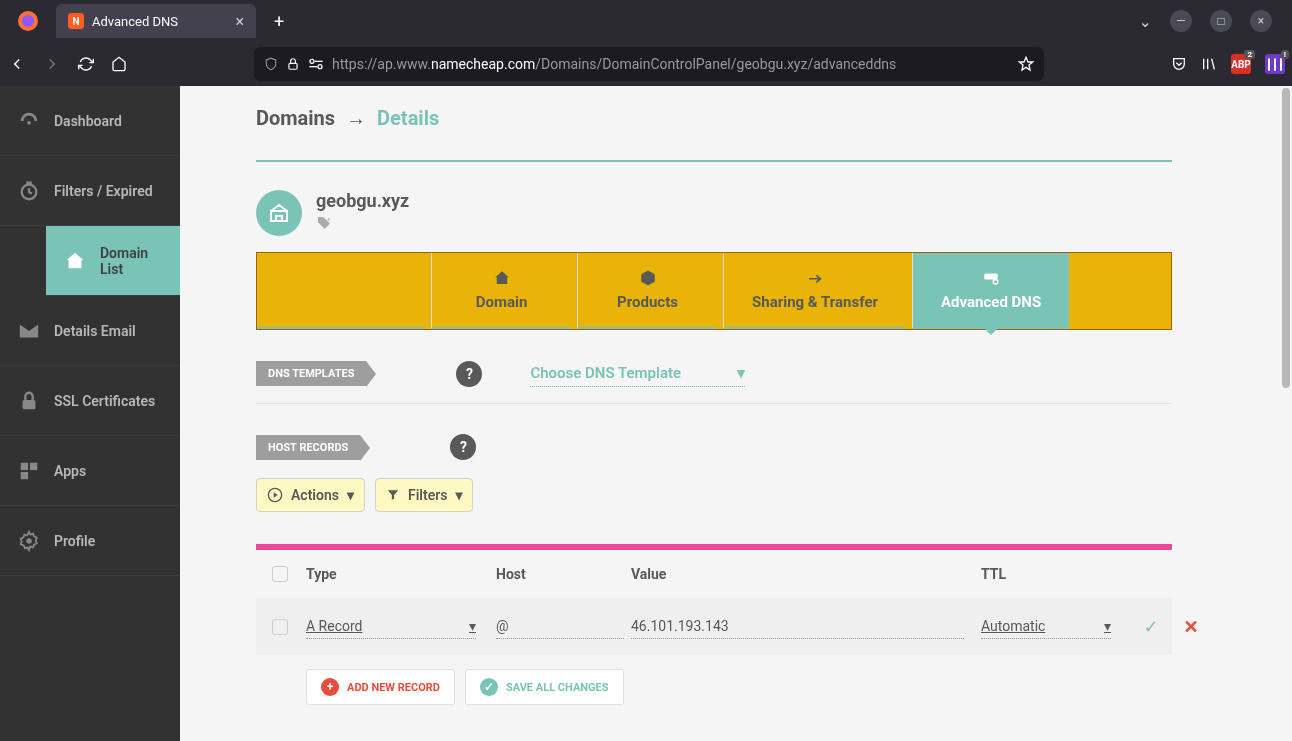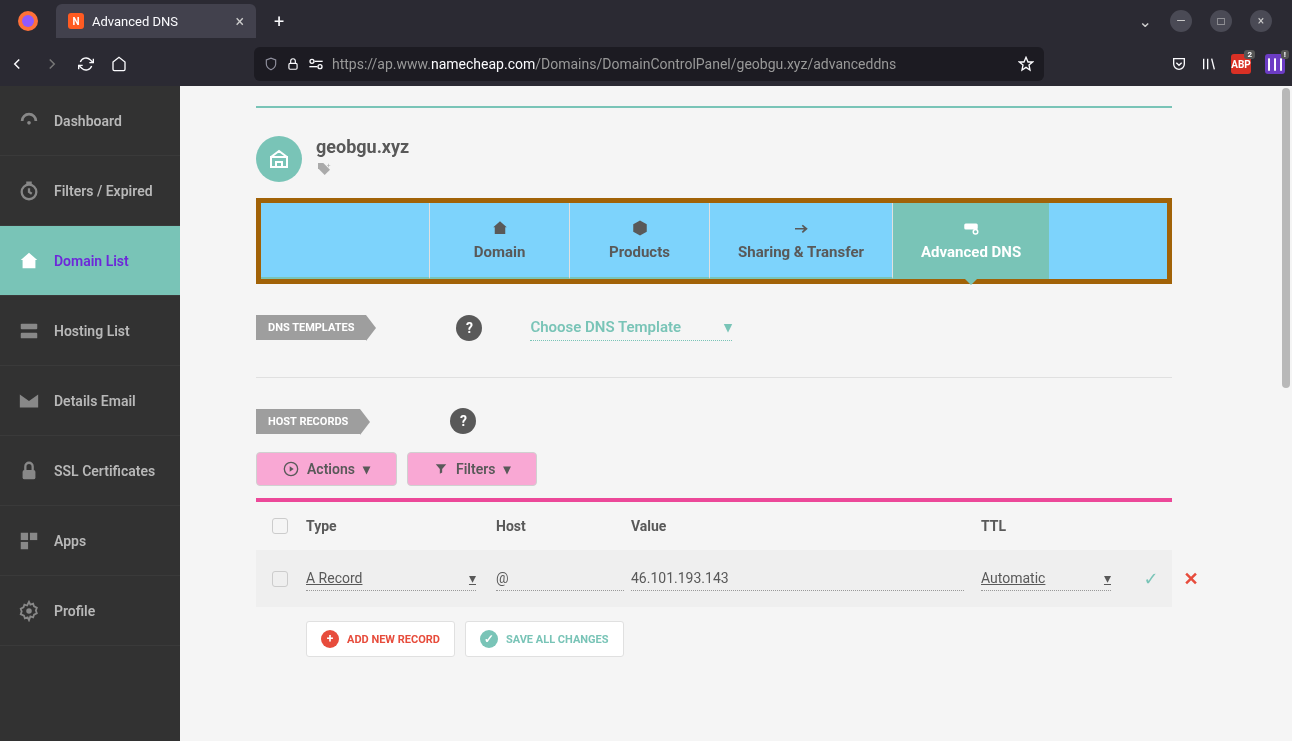--- a/index.html
+++ b/index.html
@@ -30,62 +30,62 @@
 .badge-red { background: #d93025; }
 .badge-purple { background: #6c3cc4; }
 .badge-count { position: absolute; top: -4px; right: -4px; background: #555; border-radius: 3px; font-size: 8px; padding: 0 3px; }
 
 
 .main { display: flex; height: calc(100% - 86px); }
 
 
 .sidebar { width: 180px; background: #323232; color: #b8b8b8; display: flex; flex-direction: column; }
 .sidebar-item { height: 70px; display: flex; align-items: center; padding: 0 18px; gap: 14px; font-size: 14px; font-weight: 600; cursor: pointer; border-bottom: 1px solid #3a3a3a; position: relative; }
-.sidebar-item.active { background: #79c4b7; color: #6d28d9; }
+.sidebar-item.active { background: #79c4b7; color: #404040; margin-left: 46px; }
 .sidebar-item.active::after { content: ''; position: absolute; right: -8px; top: 50%; transform: translateY(-50%); border-left: 8px solid #79c4b7; border-top: 8px solid transparent; border-bottom: 8px solid transparent; }
 .sidebar-icon { width: 22px; height: 22px; display: flex; align-items: center; justify-content: center; flex-shrink: 0; }
 
 
 .content { flex: 1; background: #f5f5f5; overflow-y: auto; position: relative; }
 .content-inner { padding: 20px 48px 40px 76px; max-width: 1040px; }
 
 .breadcrumb { font-size: 20px; font-weight: 700; color: #595959; margin-bottom: 30px; }
 .breadcrumb-sep { margin: 0 6px; }
 .breadcrumb-current { color: #79c4b7; }
 
 .hr-teal { border: none; border-top: 2px solid #79c4b7; margin: 0 0 28px 0; }
 
 .domain-header { display: flex; align-items: flex-start; gap: 14px; margin-bottom: 16px; }
 .domain-icon-circle { width: 46px; height: 46px; border-radius: 50%; background: #79c4b7; display: flex; align-items: center; justify-content: center; }
 .domain-name { font-size: 18px; font-weight: 700; color: #595959; }
 .domain-tag { color: #aaa; font-size: 14px; margin-top: 4px; }
 
 
-.tabs { display: flex; border: 5px solid #a16207; background: #7dd3fc; }
+.tabs { display: flex; border: 1px solid #a16207; background: #eab308; gap: 6px; }
 .tab-spacer { width: 168px; border-bottom: 2px solid #79c4b7; }
 .page-tab { flex: 0 0 auto; text-align: center; padding: 16px 28px; color: #595959; font-weight: 700; font-size: 15px; cursor: pointer; border-left: 1px solid #e0e0e0; border-bottom: 2px solid #79c4b7; position: relative; min-width: 140px; }
 .page-tab.active { background: #79c4b7; color: #fff; border-bottom-color: #79c4b7; }
 .page-tab.active::after { content: ''; position: absolute; bottom: -8px; left: 50%; transform: translateX(-50%); border-top: 8px solid #79c4b7; border-left: 8px solid transparent; border-right: 8px solid transparent; }
 .tab-icon-small { display: block; margin: 0 auto 6px; color: #595959; }
 .page-tab.active .tab-icon-small { color: #fff; }
 
 
-.section { margin-top: 30px; border-bottom: 1px solid #e0e0e0; padding-bottom: 36px; }
+.section { margin-top: 30px; border-bottom: 1px solid #e0e0e0; padding-bottom: 16px; }
 .section-head { display: flex; align-items: center; gap: 20px; }
 .section-tag { background: #9e9e9e; color: #fff; font-size: 11px; font-weight: 700; padding: 6px 12px; position: relative; }
 .section-tag::after { content: ''; position: absolute; right: -10px; top: 0; border-left: 10px solid #9e9e9e; border-top: 13px solid transparent; border-bottom: 13px solid transparent; }
 .help-circle { width: 26px; height: 26px; border-radius: 50%; background: #595959; color: #fff; display: flex; align-items: center; justify-content: center; font-weight: 700; font-size: 14px; cursor: pointer; margin-left: 70px; }
-.template-select { color: #79c4b7; font-size: 15px; font-weight: 600; border-bottom: 1px dotted #79c4b7; padding: 4px 0; cursor: pointer; margin-left: 28px; display: flex; align-items: center; gap: 43px; text-align: right; }
+.template-select { color: #79c4b7; font-size: 15px; font-weight: 600; border-bottom: 1px dotted #79c4b7; padding: 4px 0; cursor: pointer; margin-left: 28px; display: flex; align-items: center; gap: 56px; text-align: right; }
 
 
 .toolbar { display: flex; gap: 10px; margin-top: 18px; }
-.tool-btn { background: #f9a8d4; border: 1px solid #d0d0d0; border-radius: 4px; padding: 8px 26px; display: flex; align-items: center; gap: 8px; font-size: 14px; font-weight: 600; color: #595959; cursor: pointer; }
-
-
-.dns-table { margin-top: 12px; border-top: 4px solid #ec4899; }
+.tool-btn { background: #fef9c3; border: 1px solid #d0d0d0; border-radius: 4px; padding: 8px 10px; display: flex; align-items: center; gap: 8px; font-size: 14px; font-weight: 600; color: #595959; cursor: pointer; }
+
+
+.dns-table { margin-top: 32px; border-top: 6px solid #ec4899; }
 .dns-head, .dns-row { display: grid; grid-template-columns: 50px 190px 135px 350px 150px 40px 40px; align-items: center; padding: 16px 0; }
 .dns-head { font-weight: 700; color: #595959; font-size: 14px; }
 .dns-row { background: #efefef; font-size: 14px; color: #595959; }
 .checkbox { width: 16px; height: 16px; border: 1px solid #ccc; border-radius: 3px; margin-left: 16px; cursor: pointer; }
 .cell-select { border-bottom: 1px dotted #999; padding: 4px 0; display: flex; justify-content: space-between; align-items: center; cursor: pointer; margin-right: 20px; text-decoration: underline; }
 .cell-input { border: none; border-bottom: 1px dotted #999; background: transparent; padding: 4px 0; width: 95%; font-size: 14px; color: #595959; }
 .action-check { color: #79c4b7; font-size: 18px; text-align: center; cursor: pointer; }
 .action-x { color: #e74c3c; font-size: 18px; font-weight: bold; text-align: center; cursor: pointer; }
 
 
@@ -213,29 +213,20 @@
       <span class="sidebar-icon">
           <svg width="22" height="22" viewBox="0 0 24 24" fill="#fff">
             <path d="M12 3l9 8h-2v9H5v-9H3z"></path>
           </svg>
         </span>
       <span>Domain List</span>
     </div>
     <div class="sidebar-item">
       <span class="sidebar-icon">
           <svg width="22" height="22" viewBox="0 0 24 24" fill="#888">
-            <rect x="3" y="4" width="18" height="6" rx="1"></rect>
-            <rect x="3" y="14" width="18" height="6" rx="1"></rect>
-          </svg>
-        </span>
-      <span>Hosting List</span>
-    </div>
-    <div class="sidebar-item">
-      <span class="sidebar-icon">
-          <svg width="22" height="22" viewBox="0 0 24 24" fill="#888">
             <path d="M2 5h20v14H2z M2 5l10 7 10-7"></path>
           </svg>
         </span>
       <span>Details Email</span>
     </div>
     <div class="sidebar-item">
       <span class="sidebar-icon">
           <svg width="22" height="22" viewBox="0 0 24 24" fill="#888">
             <rect x="5" y="11" width="14" height="10" rx="2"></rect>
             <path d="M8 11V7a4 4 0 118 0v4" fill="none" stroke="#888" stroke-width="2.5"></path>
@@ -259,20 +250,25 @@
             <circle cx="12" cy="12" r="3"></circle>
             <path d="M12 2l1.5 3 3-1 1 3 3 1.5-1 3 1 3-3 1.5-1 3-3-1L12 22l-1.5-3-3 1-1-3L3 15.5l1-3-1-3L6 8l1-3 3 1z" fill="none" stroke="#888" stroke-width="2"></path>
           </svg>
         </span>
       <span>Profile</span>
     </div>
   </div>
 
   <div class="content">
     <div class="content-inner">
+      <div class="breadcrumb">
+        <span>Domains</span>
+        <span class="breadcrumb-sep">→</span>
+        <span class="breadcrumb-current">Details</span>
+      </div>
 
       <hr class="hr-teal">
 
       <div class="domain-header">
         <div class="domain-icon-circle">
           <svg width="24" height="24" viewBox="0 0 24 24" fill="none" stroke="#fff" stroke-width="2">
               <path d="M4 10h16v10H4z M4 10l8-6 8 6 M9 20v-5h6v5"></path>
             </svg>
         </div>
         <div>

